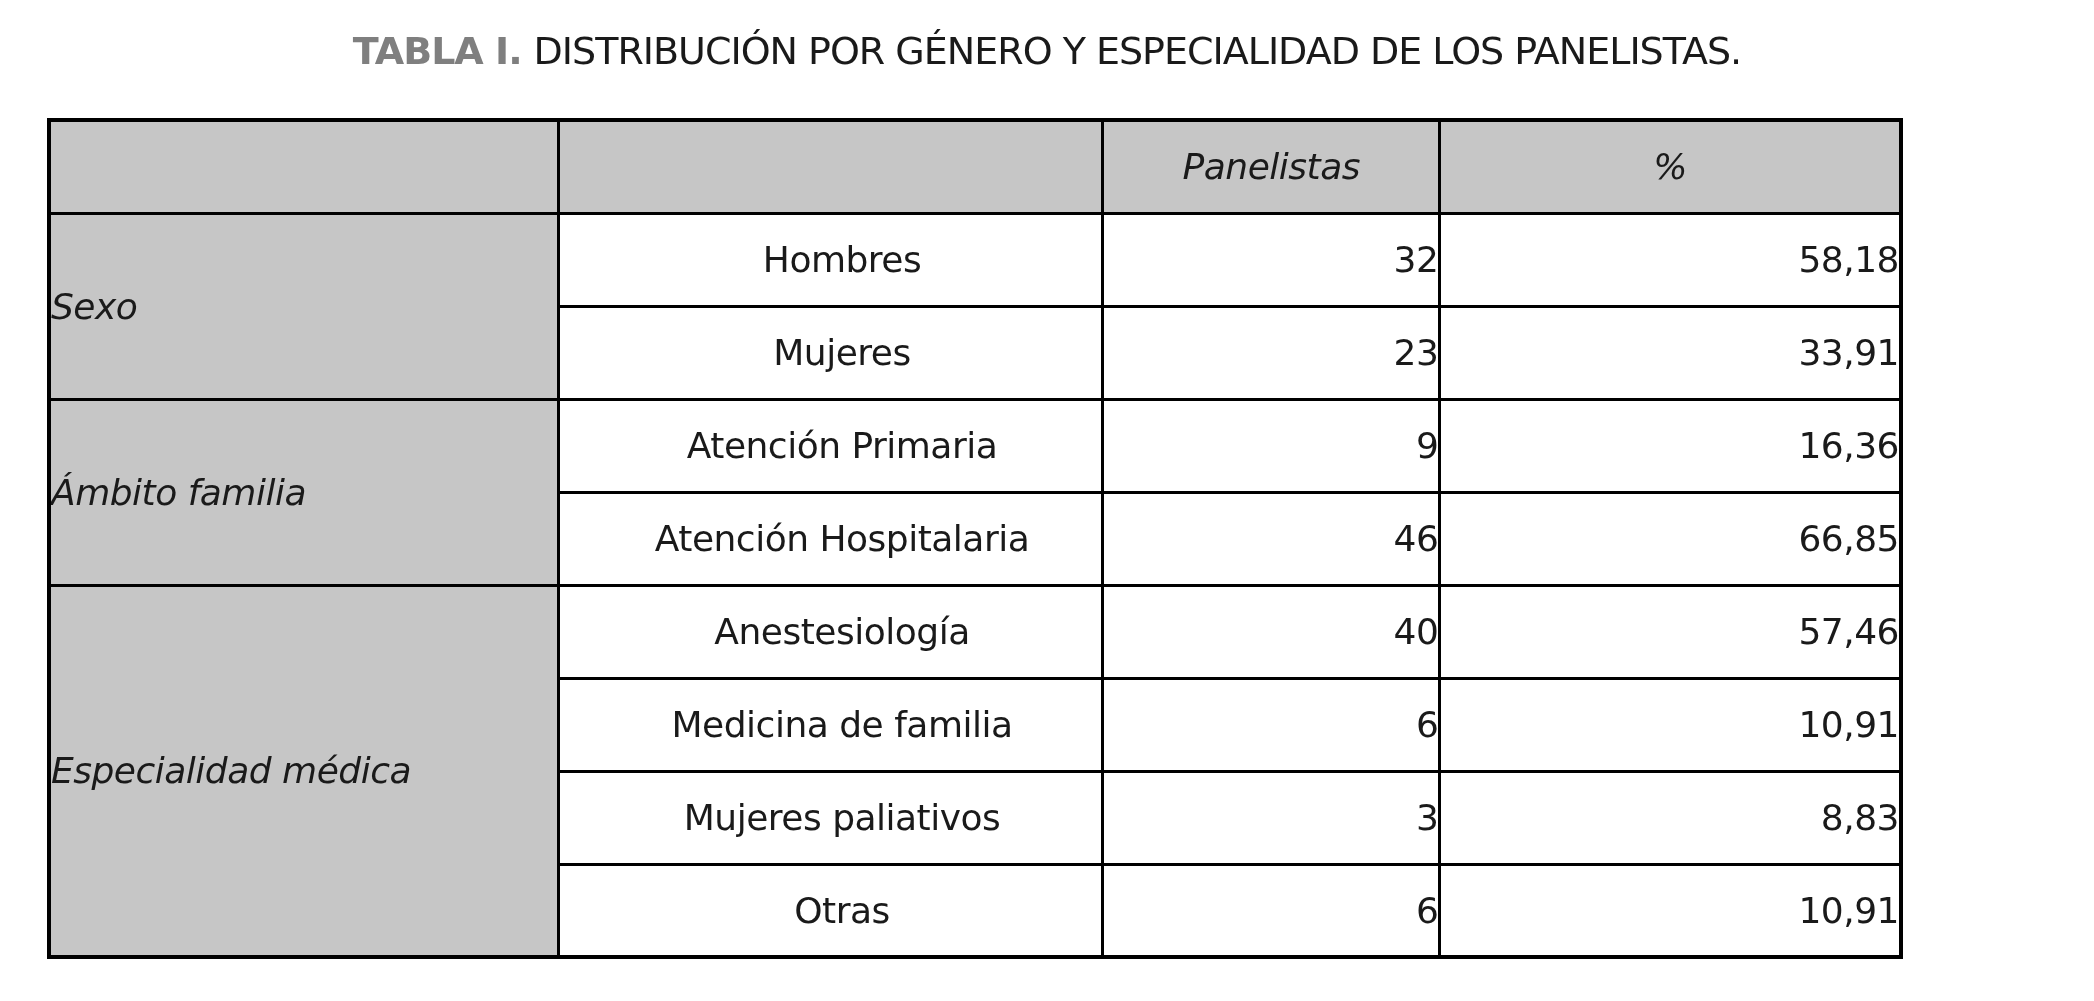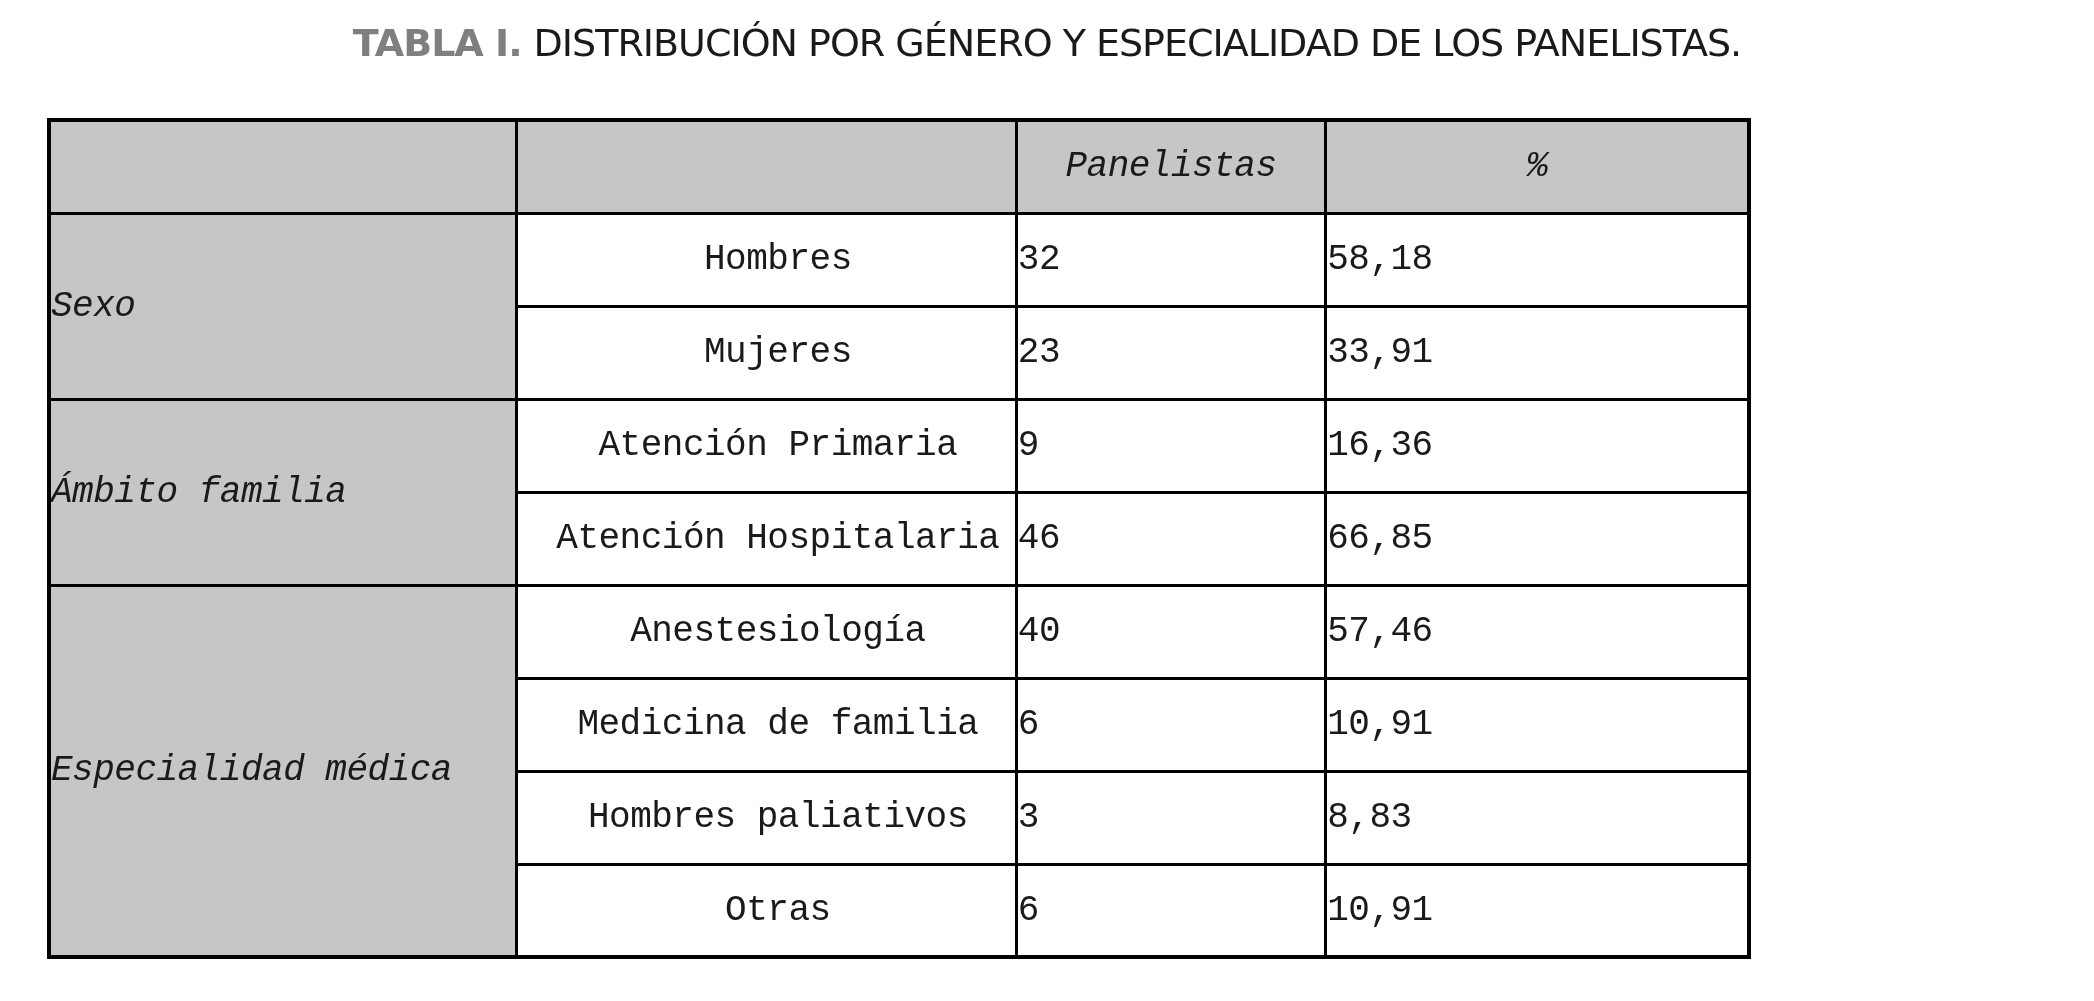--- a/index.html
+++ b/index.html
@@ -17,43 +17,42 @@
   body {
     width: 2094px;
     height: 1001px;
     position: relative;
     background: var(--page-bg);
     font-family: "DejaVu Sans", "Liberation Sans", sans-serif;
     color: var(--text-color);
   }
   .title {
     position: absolute;
-    top: 22px;
+    top: 30px;
     left: 0;
     width: 100%;
     text-align: center;
     font-size: 38px;
     letter-spacing: -1px;
     white-space: nowrap;
     line-height: 1.15;
   }
   .title-label {
     font-weight: bold;
     color: var(--title-label-color);
     margin-right: 12px;
   }
   .title-text {
     color: var(--text-color);
   }
   .table-wrap {
     position: absolute;
     left: 47px;
     top: 118px;
-    width: 1704px;
-    font-family: Liberation Mono, monospace;
+    width: 1856px;
   }
   table {
     width: 100%;
     border-collapse: collapse;
     table-layout: fixed;
     border: 4px solid var(--border-color);
   }
   col.c1 { width: 27.5%; }
   col.c2 { width: 29.4%; }
   col.c3 { width: 18.2%; }
@@ -76,21 +75,21 @@
   td.cat {
     background: var(--header-bg);
     font-style: italic;
     text-align: left;
   }
   td.label {
     text-align: center;
     padding-left: 23px;
   }
   td.num {
-    text-align: left;
+    text-align: right;
     margin-top: 40px;
   }
 </style>
 </head>
 <body>
 
 <div class="title">
   <span class="title-label">TABLA I.</span><span class="title-text">DISTRIBUCIÓN POR GÉNERO Y ESPECIALIDAD DE LOS PANELISTAS.</span>
 </div>
 
@@ -138,21 +137,21 @@
           <td class="label">Anestesiología</td>
           <td class="num">40</td>
           <td class="num">57,46</td>
         </tr>
         <tr>
           <td class="label">Medicina de familia</td>
           <td class="num">6</td>
           <td class="num">10,91</td>
         </tr>
         <tr>
-          <td class="label">Hombres paliativos</td>
+          <td class="label">Mujeres paliativos</td>
           <td class="num">3</td>
           <td class="num">8,83</td>
         </tr>
         <tr>
           <td class="label">Otras</td>
           <td class="num">6</td>
           <td class="num">10,91</td>
         </tr>
       </tbody>
   </table>

